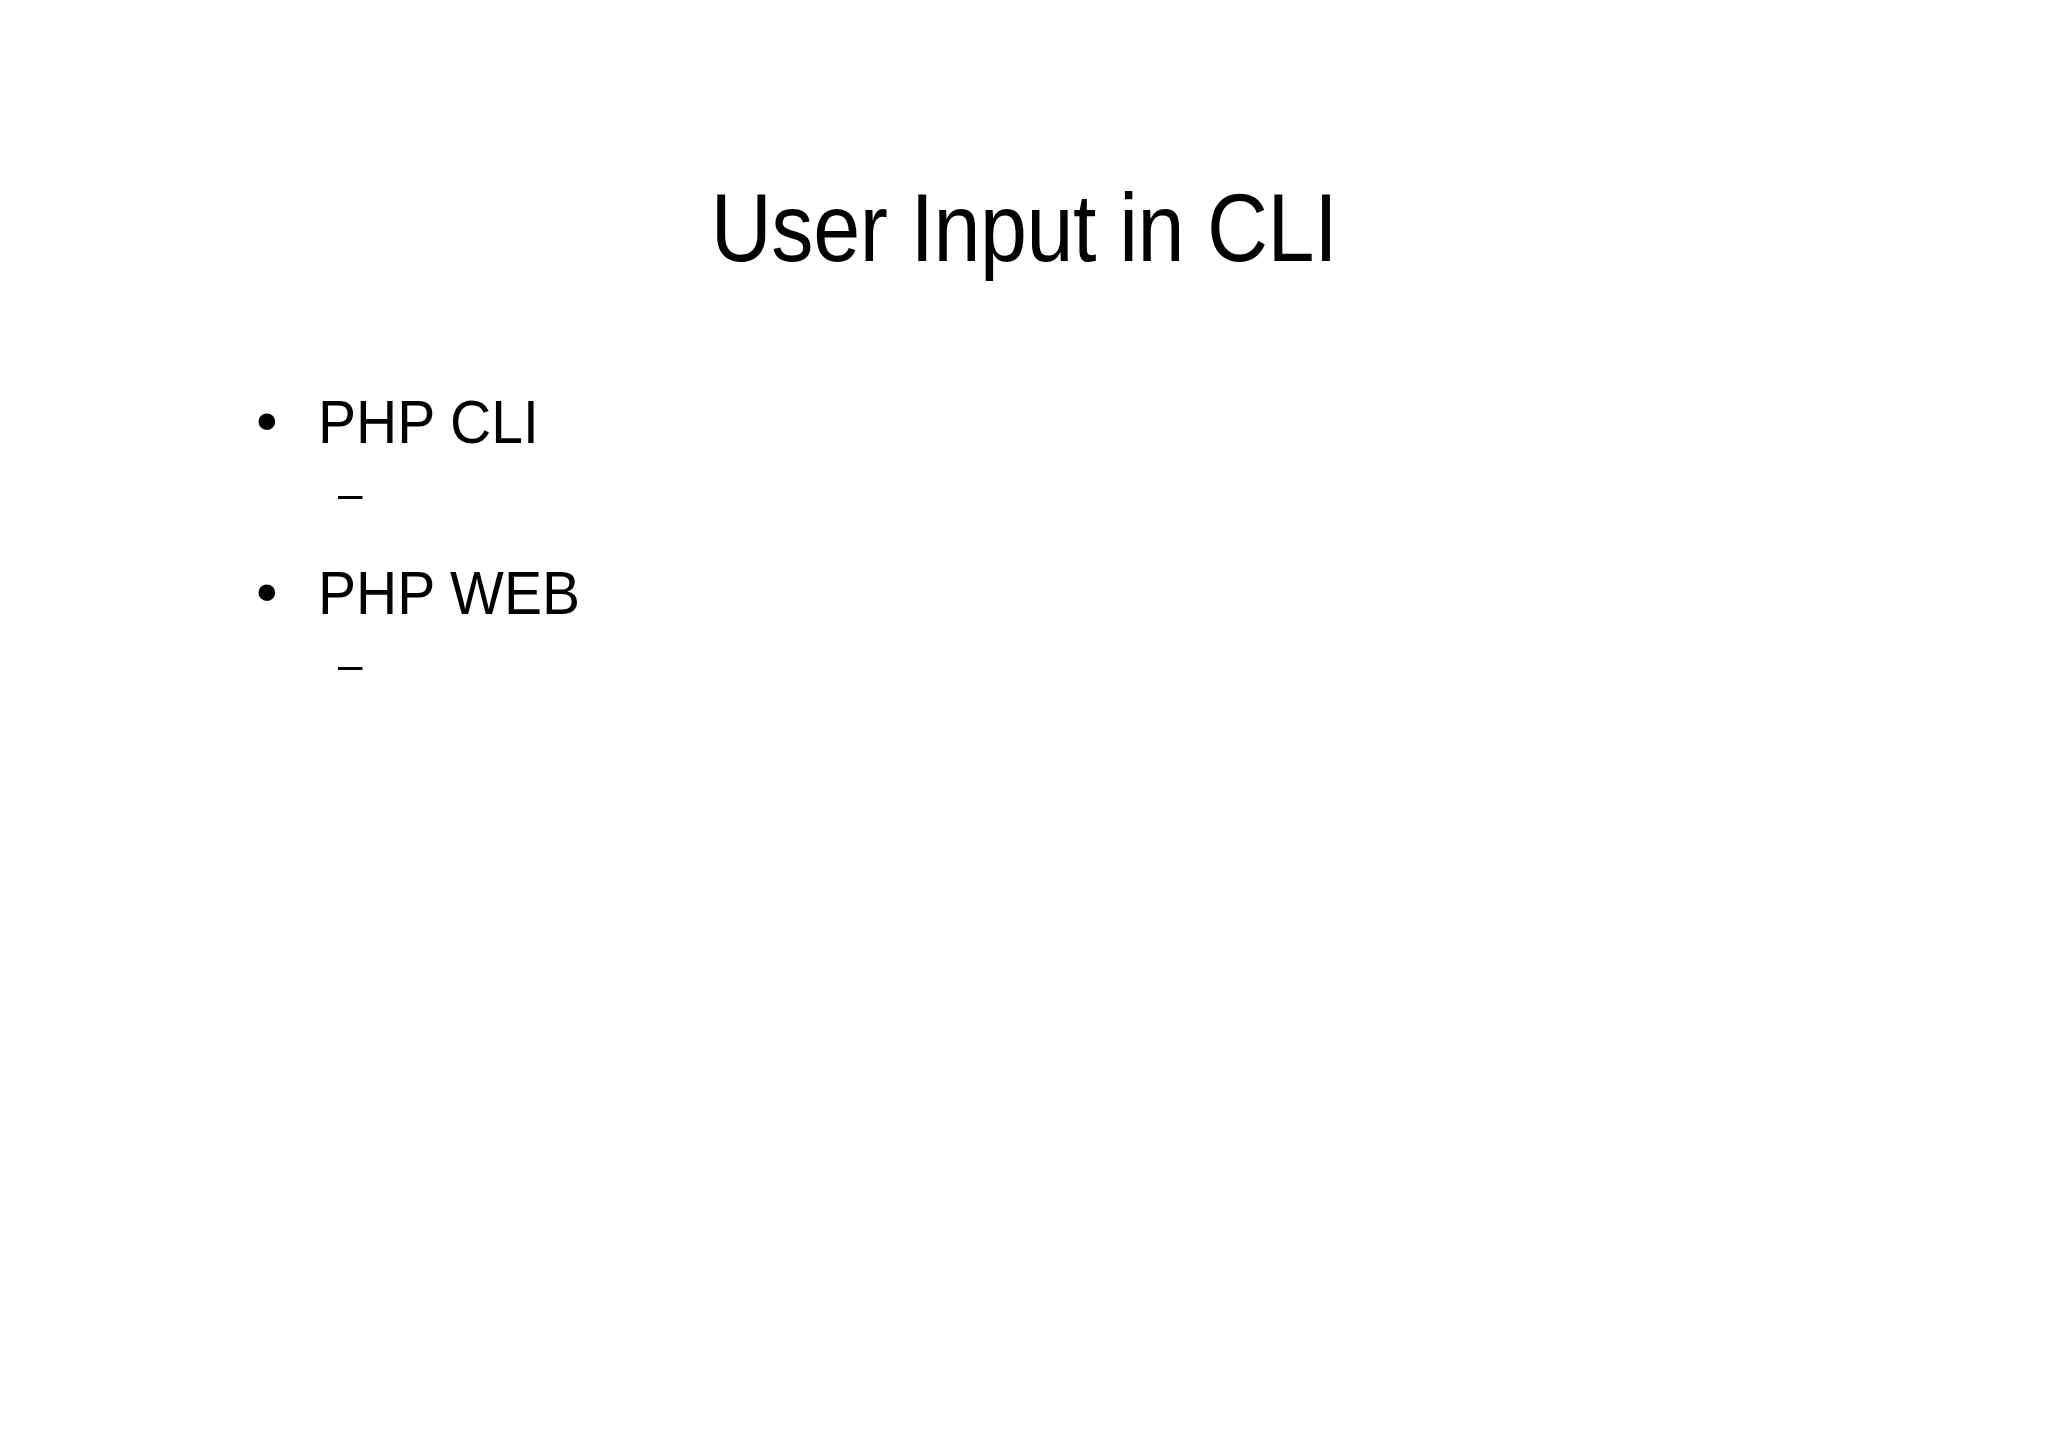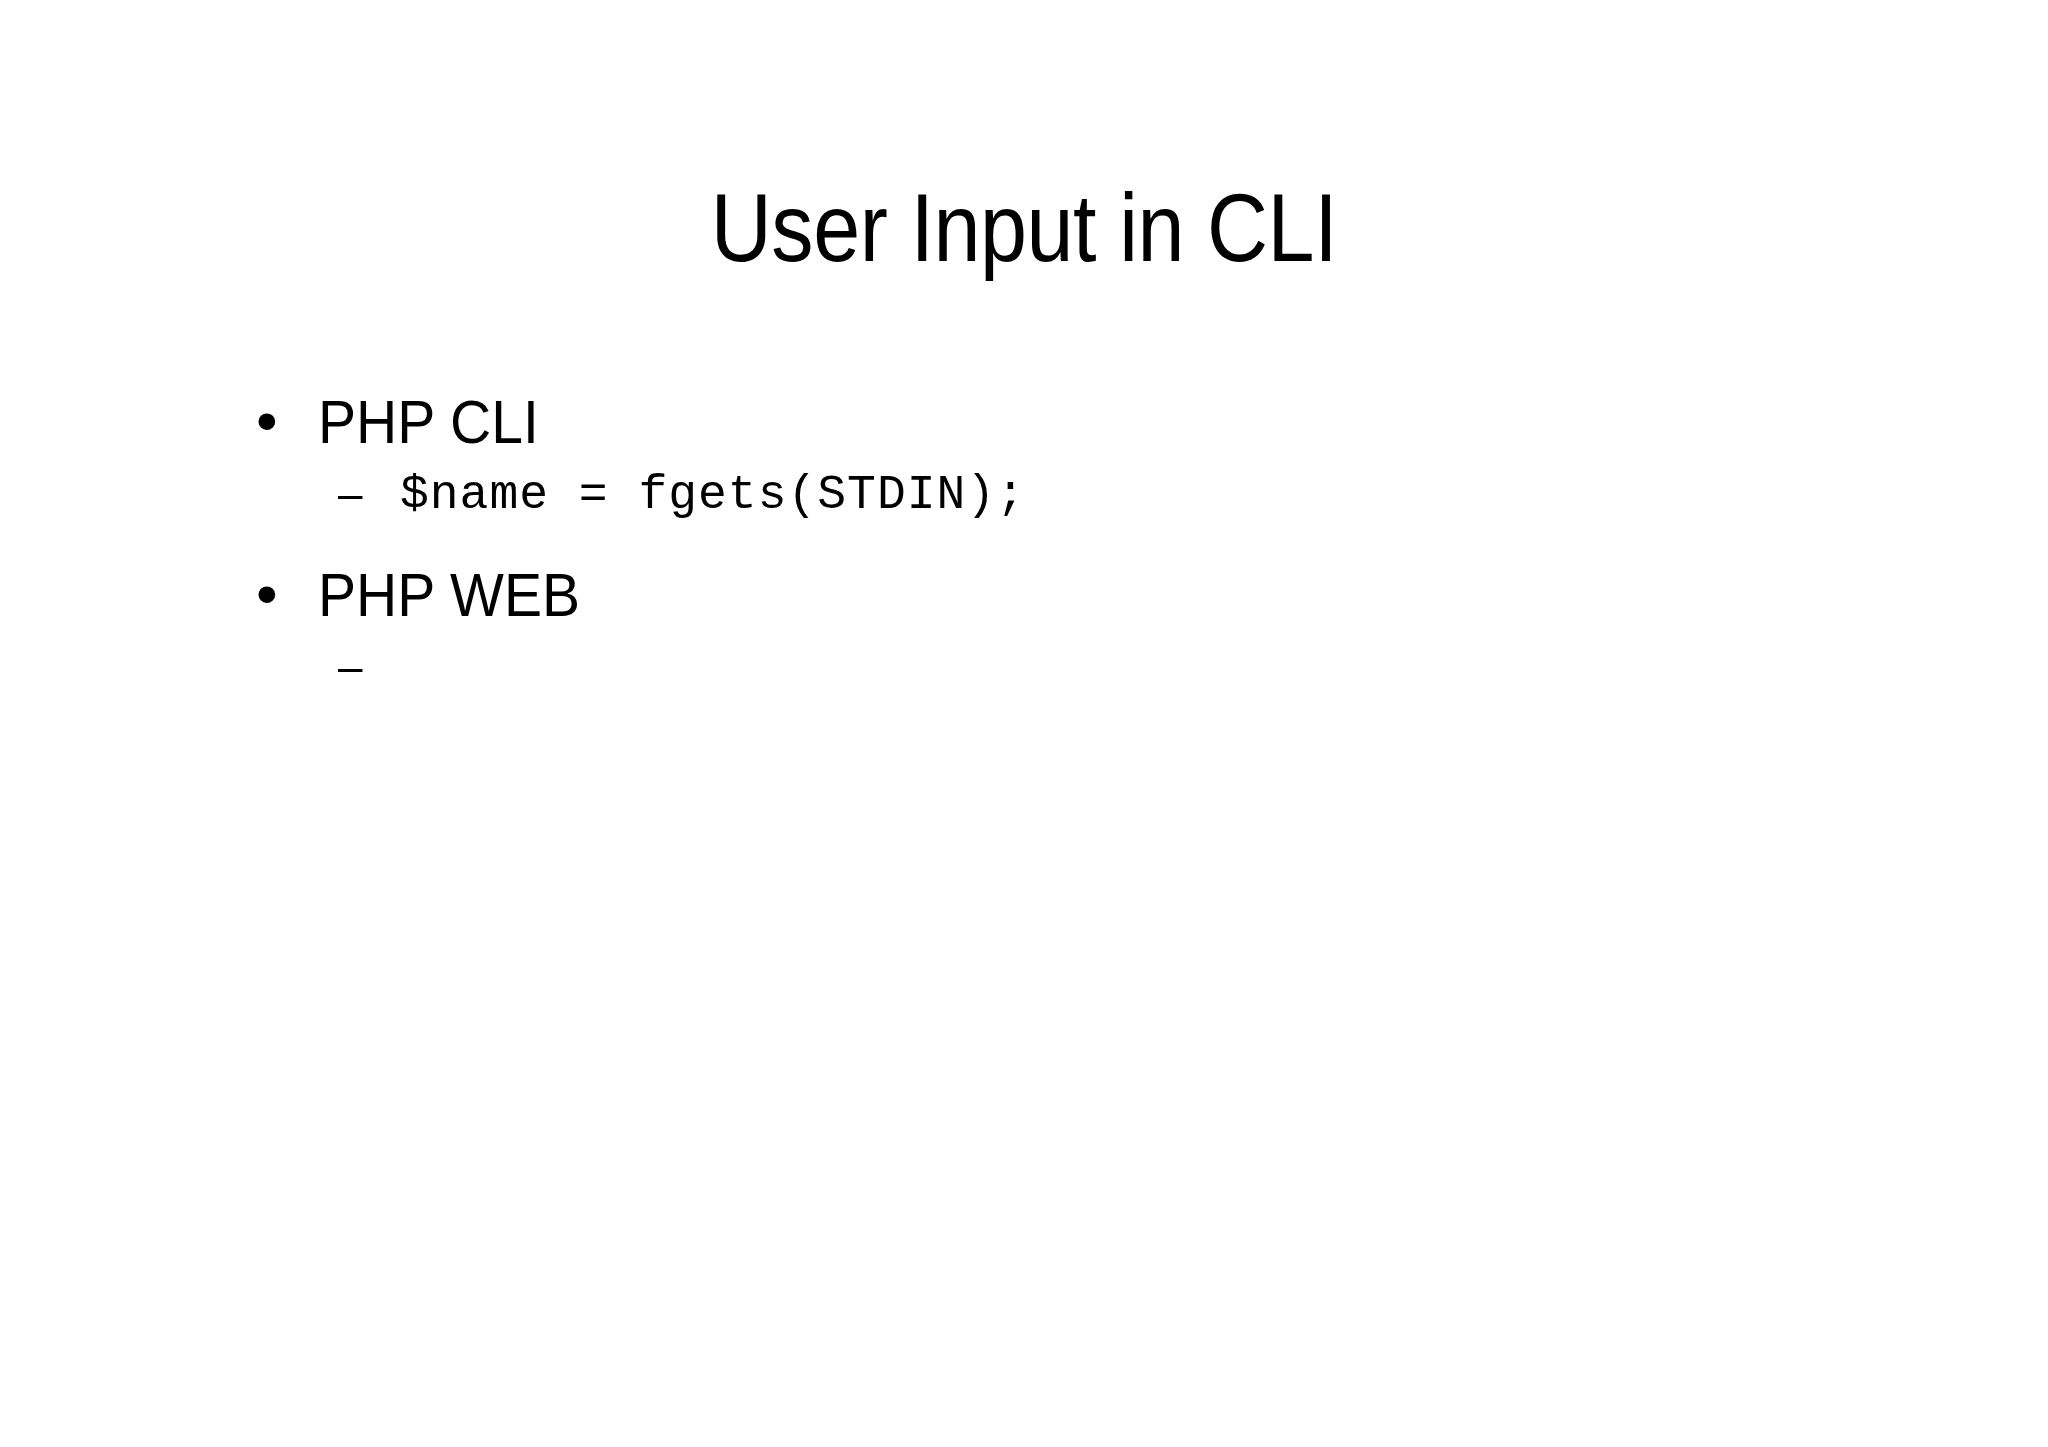--- a/index.html
+++ b/index.html
@@ -124,21 +124,20 @@
 
   <div class="body-block">
 
     <div class="bullet-group">
       <div class="level1">
         <span class="marker">•</span>
         <span class="text">PHP CLI</span>
       </div>
       <div class="level2">
         <span class="marker">–</span>
-        <span class="code">$name = fgets(STDIN);</span>
       </div>
     </div>
 
     <div class="group-gap"></div>
 
     <div class="bullet-group">
       <div class="level1">
         <span class="marker">•</span>
         <span class="text">PHP WEB</span>
       </div>

